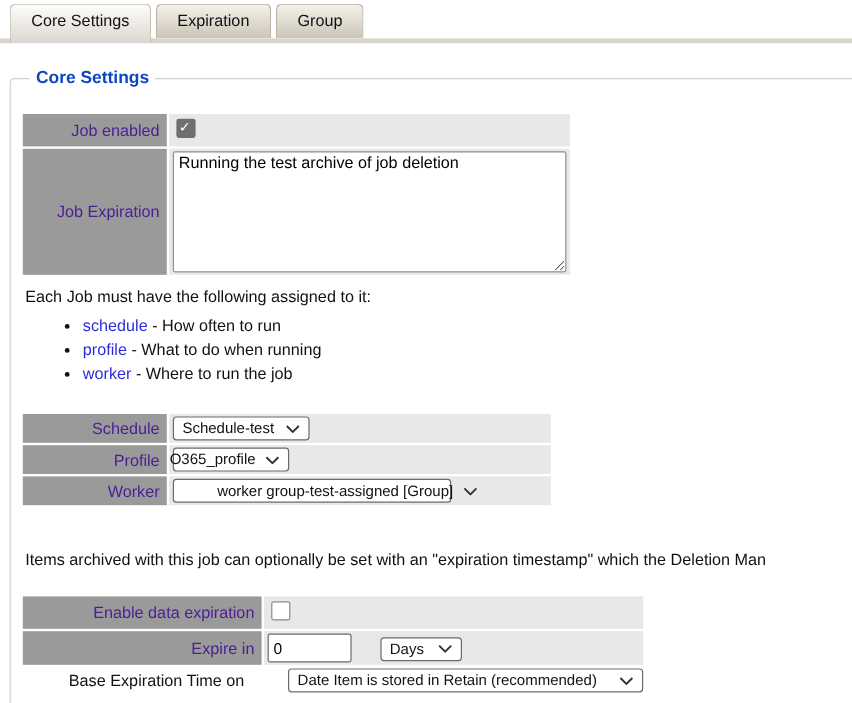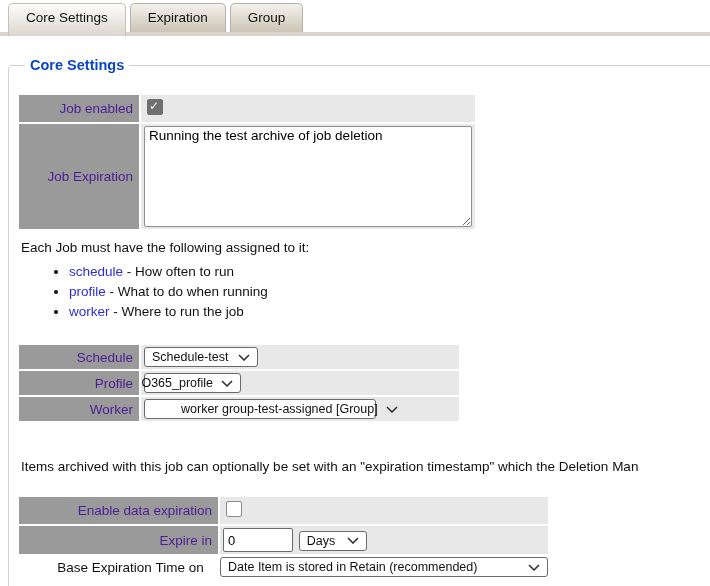--- a/index.html
+++ b/index.html
@@ -65,22 +65,22 @@
   .select{
     display:inline-flex;align-items:center;justify-content:space-between;gap:8px;
     background:#fff;border:1px solid #6b6b6b;border-radius:3px;
     padding:2px 7px;font-size:12.5px;height:20px;box-sizing:border-box;cursor:pointer;
     white-space:nowrap;
   }
   .select svg{flex:none;}
   .sel-schedule{width:114px;}
   .sel-profile{width:97px;justify-content:flex-end;}
   .sel-worker{width:232px;padding-left:36px;}
-  .sel-days{width:68px;margin-left:2px;}
-  .sel-base{width:328px;}
+  .sel-days{width:68px;margin-left:20px;}
+  .sel-base{width:296px;margin-left:20px;}
   input.expire{
     width:60px;height:18px;border:1px solid #6b6b6b;border-radius:2px;
     font-family:"Liberation Sans","DejaVu Sans",sans-serif;font-size:13px;padding:2px 4px;
   }
   
   .intro{margin:9px 0 0 6px;}
   ul.assigned{margin:9px 0 0 0;padding-left:54px;}
   ul.assigned li{margin:5px 0;}
   ul.assigned a{color:#2d2dd8;text-decoration:none;cursor:pointer;}
   .note{margin:36px 0 0 6px;white-space:nowrap;}

